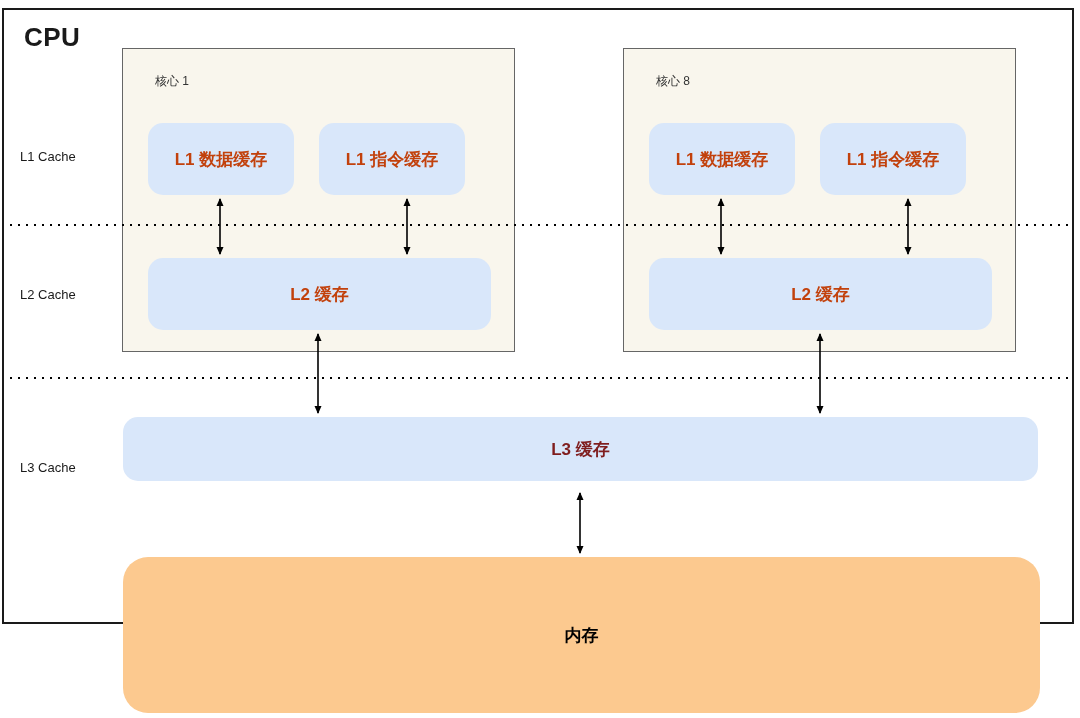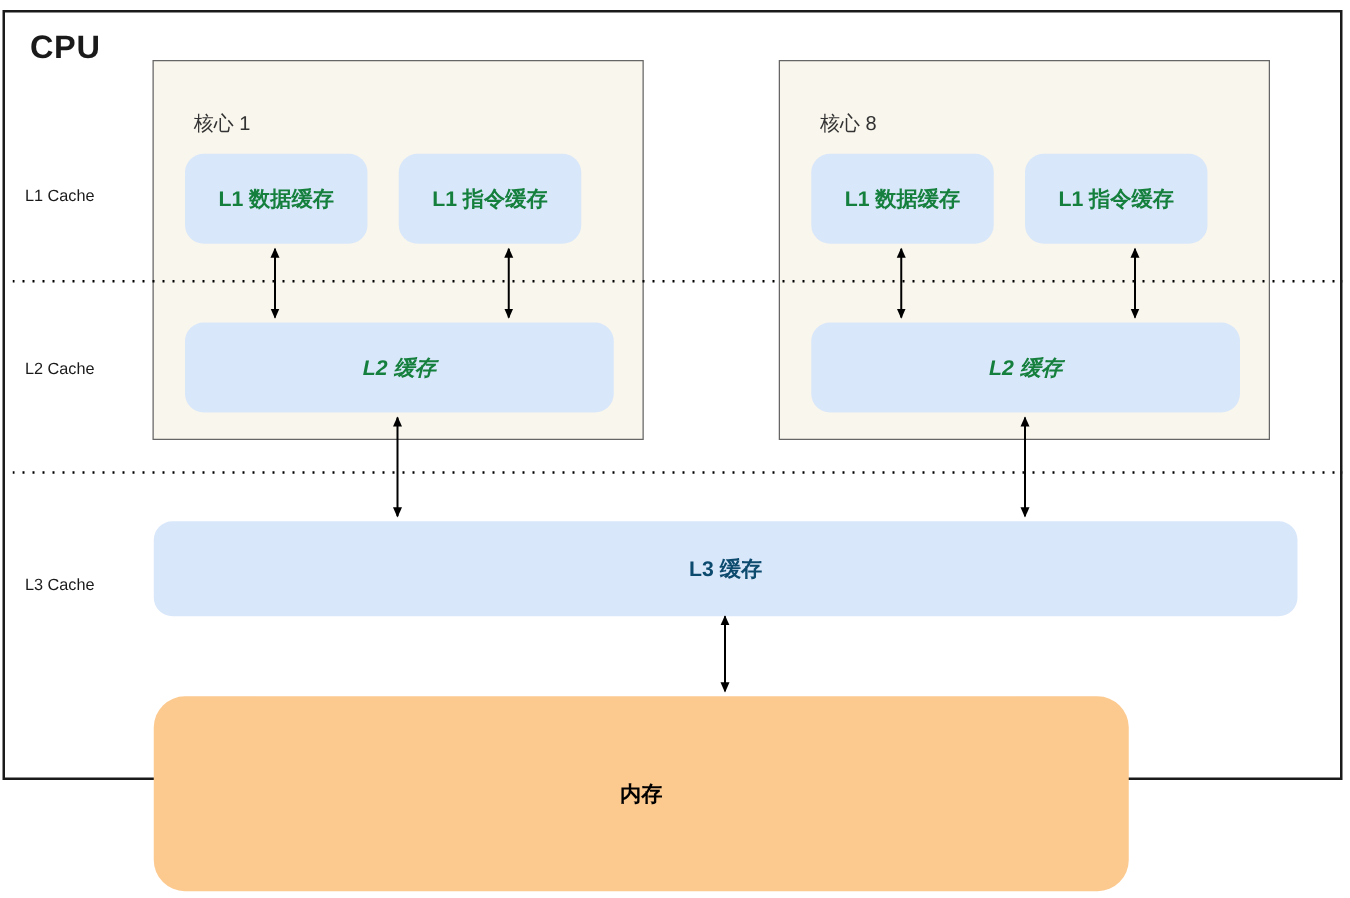--- a/index.html
+++ b/index.html
@@ -40,45 +40,45 @@
   .core{
     position:absolute;top:48px;
     width:393px;height:304px;
     background:var(--core_bg);
     border:1.5px solid var(--core_border);
     box-sizing:border-box;
   }
   .core-1{left:122px;}
   .core-2{left:623px;}
   .core-label{
-    position:absolute;left:32px;top:40px;
-    font-size:16px;color:#333;
+    position:absolute;left:32px;top:24px;
+    font-size:12px;color:#333;
   }
   .cache-box{
     position:absolute;
     background:var(--cache_blue);
     border-radius:15px;
     display:flex;align-items:center;justify-content:center;
-    font-size:17px;font-weight:bold;color:#15803d;
+    font-size:17px;font-weight:bold;color:#c2410c;
   }
   .l1{top:74px;width:146px;height:72px;}
   .l1-data{left:25px;}
   .l1-instr{left:196px;}
-  .l2{left:25px;top:209px;width:343px;height:72px;font-style:italic;}
+  .l2{left:25px;top:209px;width:343px;height:72px;}
   .l3-box{
     position:absolute;left:123px;top:417px;
-    width:915px;height:76px;
+    width:915px;height:64px;
     background:var(--cache_blue);
     border-radius:15px;
     display:flex;align-items:center;justify-content:center;
-    font-size:17px;font-weight:bold;color:#0c4a6e;
+    font-size:17px;font-weight:bold;color:#7f1d1d;
   }
   .memory-box{
     position:absolute;left:123px;top:557px;
-    width:780px;height:156px;
+    width:917px;height:156px;
     background:var(--memory_orange);
     border-radius:25px;
     display:flex;align-items:center;justify-content:center;
     font-size:17px;font-weight:bold;color:#000;
   }
   .dotted-line{
     position:absolute;left:10px;
     width:1064px;height:2px;
     background-image:linear-gradient(to right, #000 2px, transparent 2px);
     background-size:8px 2px;

